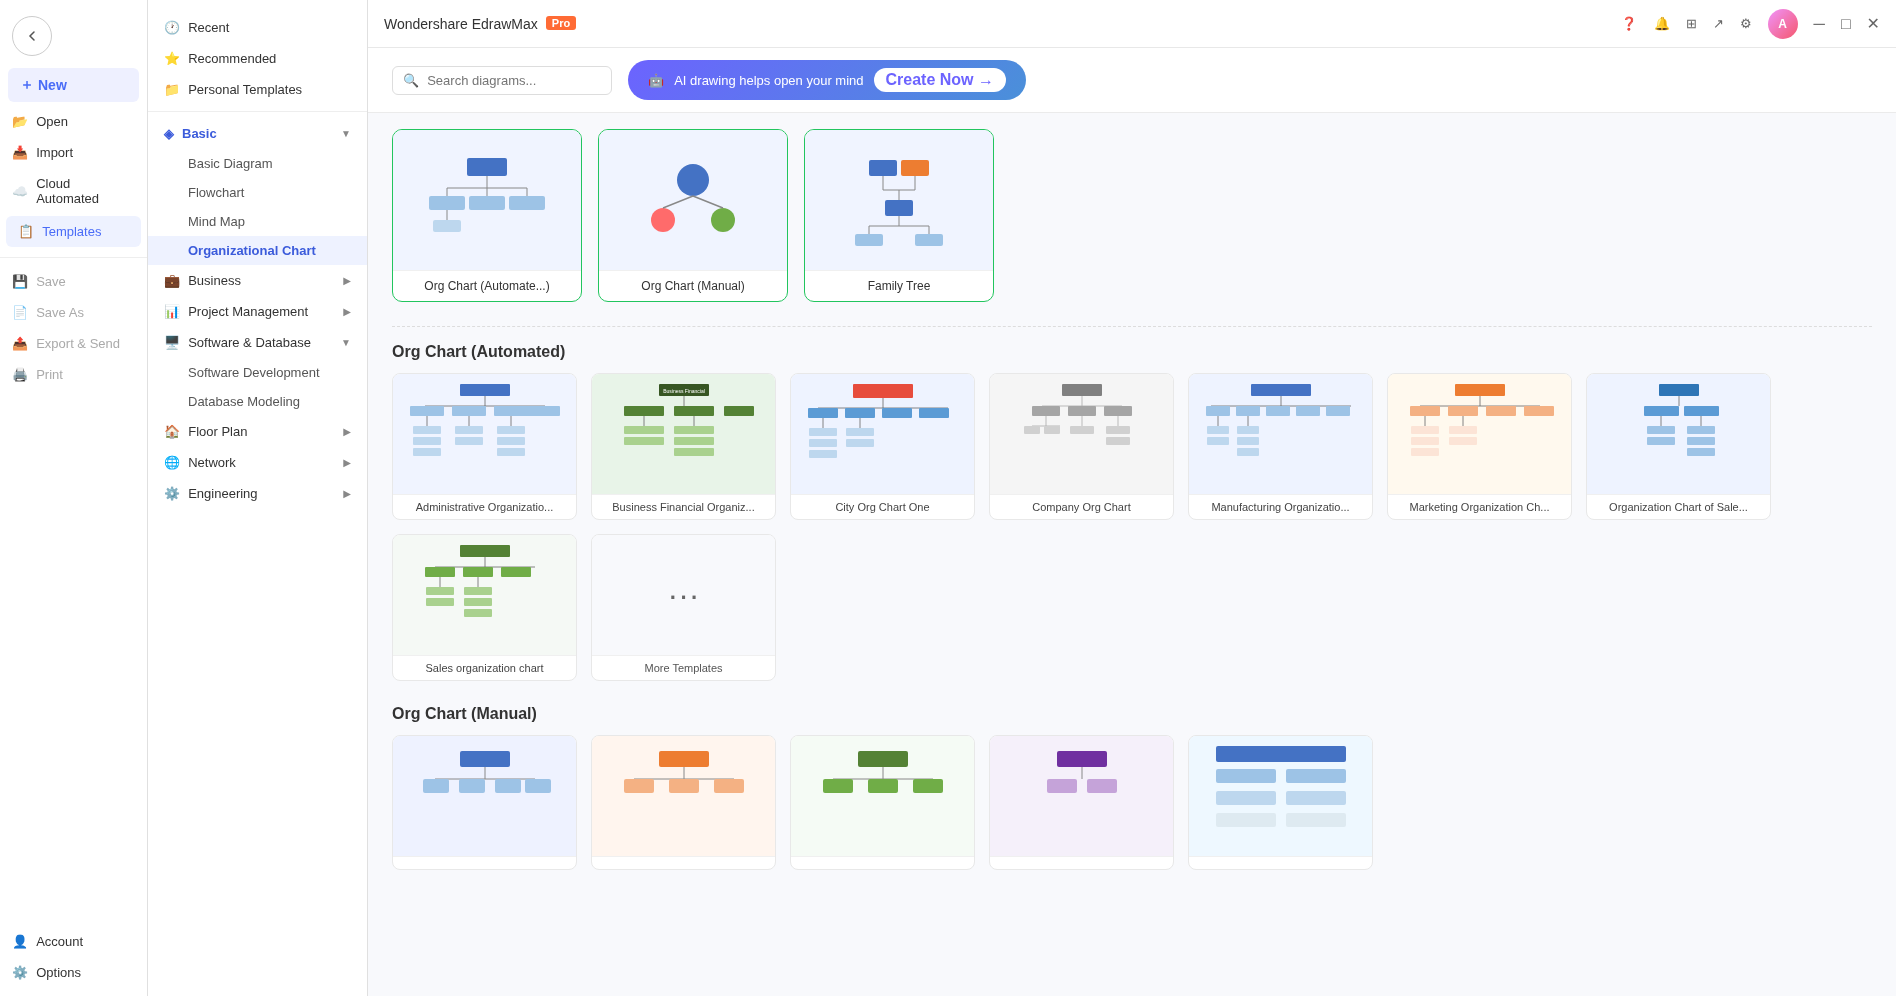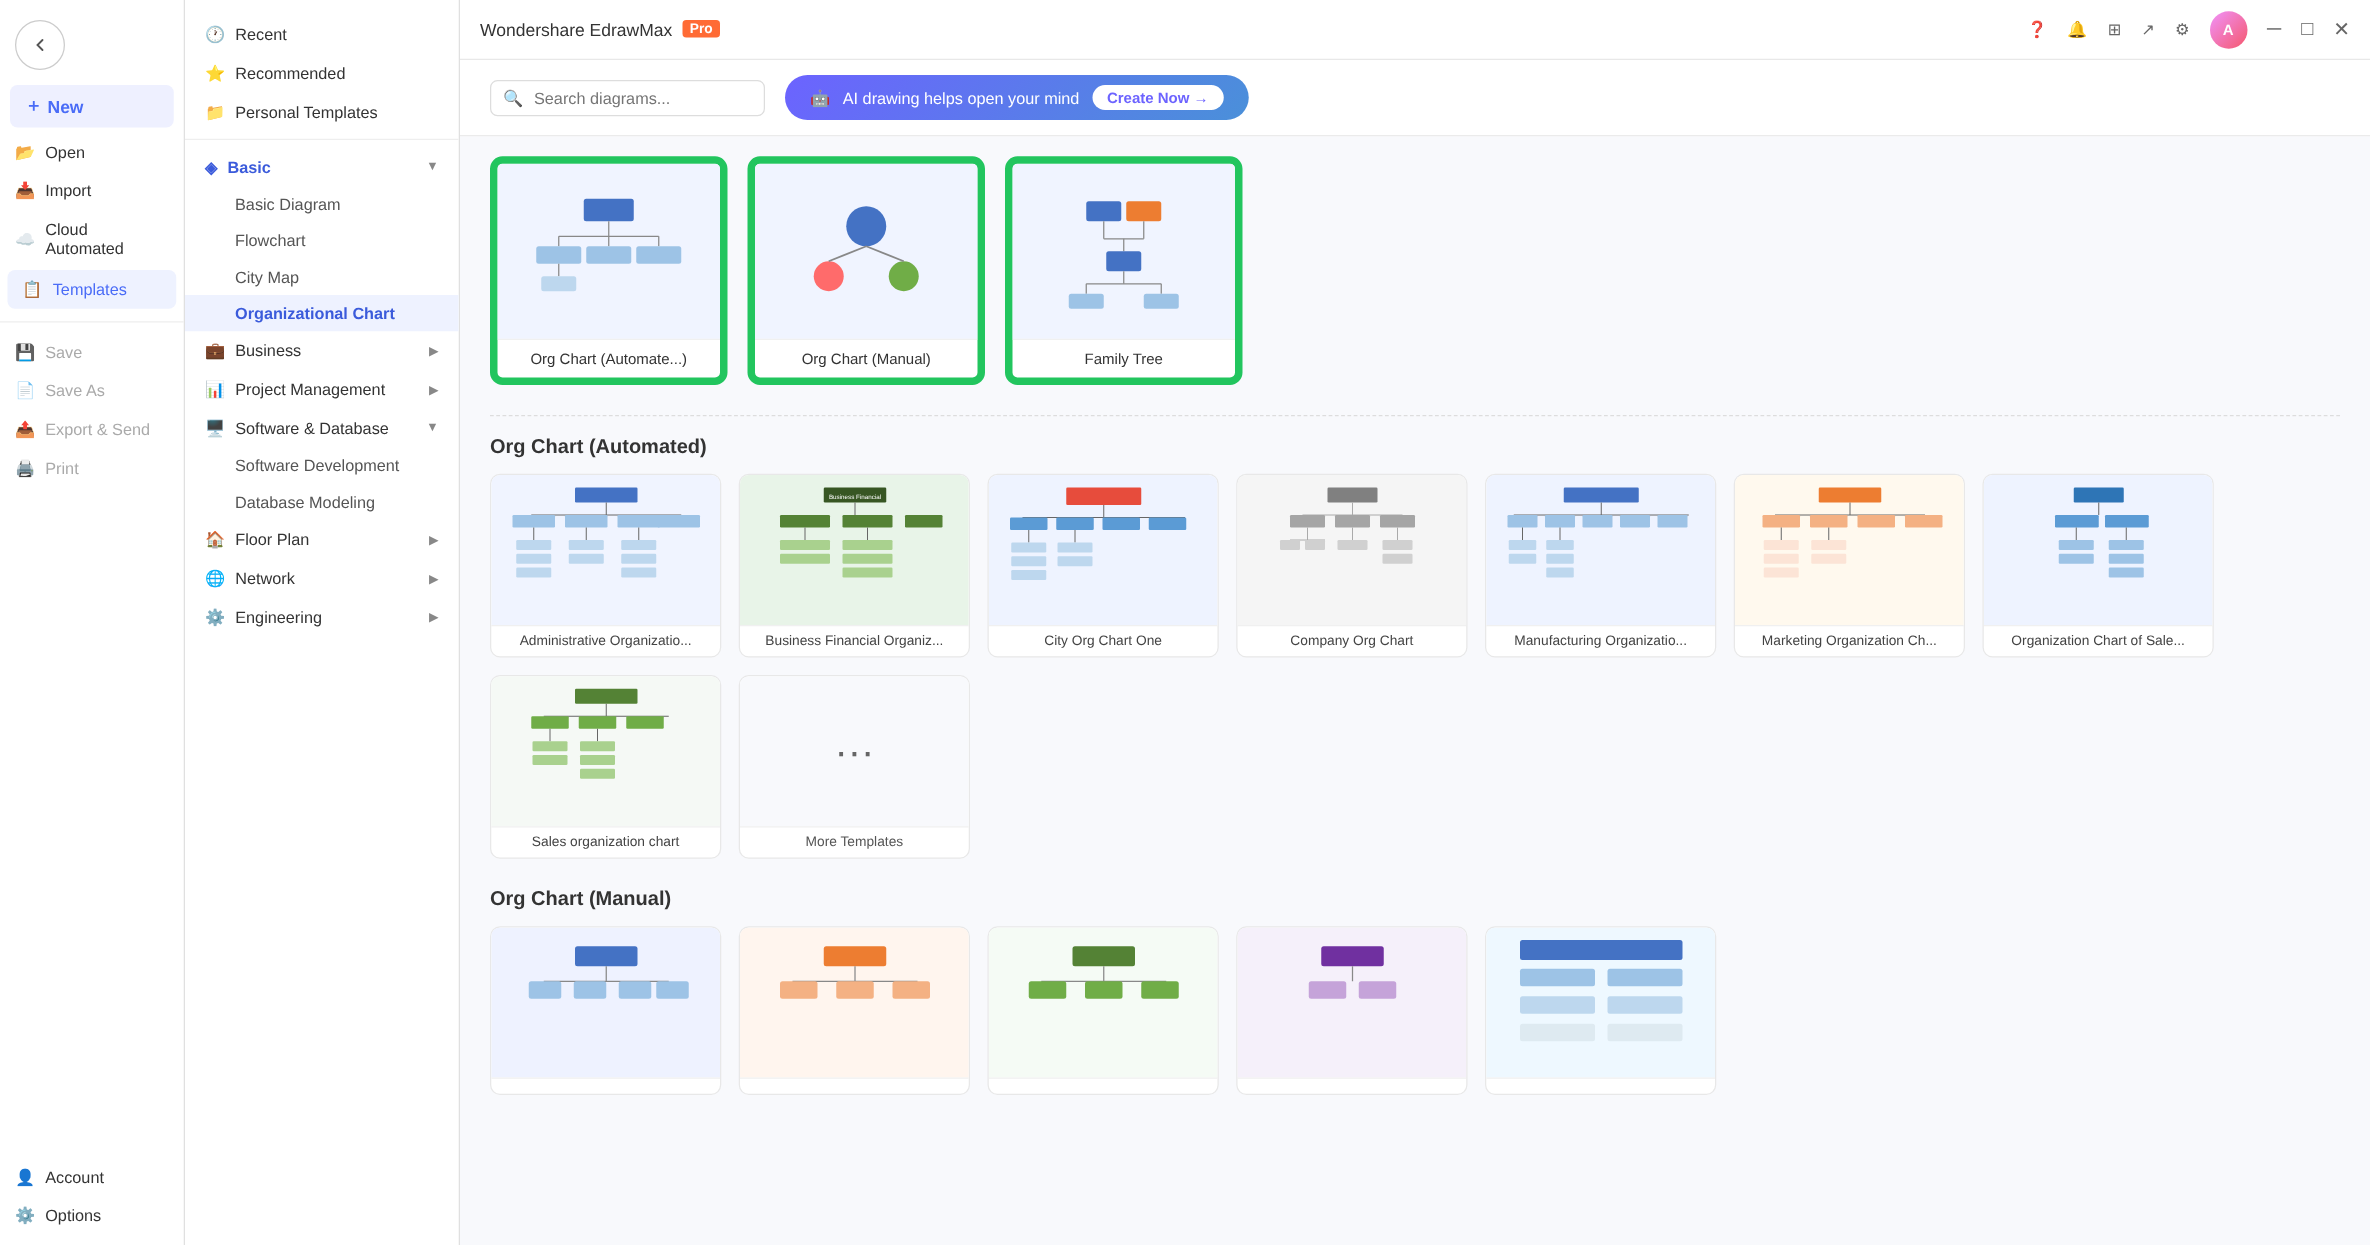--- a/index.html
+++ b/index.html
@@ -137,21 +137,21 @@
       align-items: center;
       gap: 10px;
       font-size: 13px;
       cursor: pointer;
     }
     .ai-banner .create-now {
       background: #fff;
       color: #6c63ff;
       border-radius: 14px;
       padding: 3px 12px;
-      font-size: 12px;
+      font-size: 16px;
       font-weight: 600;
     }
 
     
     .content-area {
       flex: 1;
       overflow-y: auto;
       padding: 16px 24px;
     }
 
@@ -159,21 +159,21 @@
     .top-templates {
       display: flex;
       gap: 16px;
       margin-bottom: 24px;
     }
     .template-card-large {
       background: #fff;
       border-radius: 10px;
       overflow: hidden;
       cursor: pointer;
-      border: 6px solid #22c55e;
+      border: 1px solid #22c55e;
       transition: box-shadow 0.2s;
       width: 190px;
     }
     .template-card-large .card-img {
       height: 140px;
       background: #f0f4ff;
       display: flex; align-items: center; justify-content: center;
     }
     .template-card-large .card-label {
       padding: 8px 10px;
@@ -350,21 +350,21 @@
     </div>
     <span class="chevron">▼</span>
   </div>
   <div class="sub-item">
     <span>Basic Diagram</span>
   </div>
   <div class="sub-item">
     <span>Flowchart</span>
   </div>
   <div class="sub-item">
-    <span>City Map</span>
+    <span>Mind Map</span>
   </div>
   <div class="sub-item active">
     <span>Organizational Chart</span>
   </div>
 
   <div class="nav-section">
     <div class="nav-section-left">
       <span style="margin-right:8px;">💼</span>
       <span>Business</span>
     </div>

